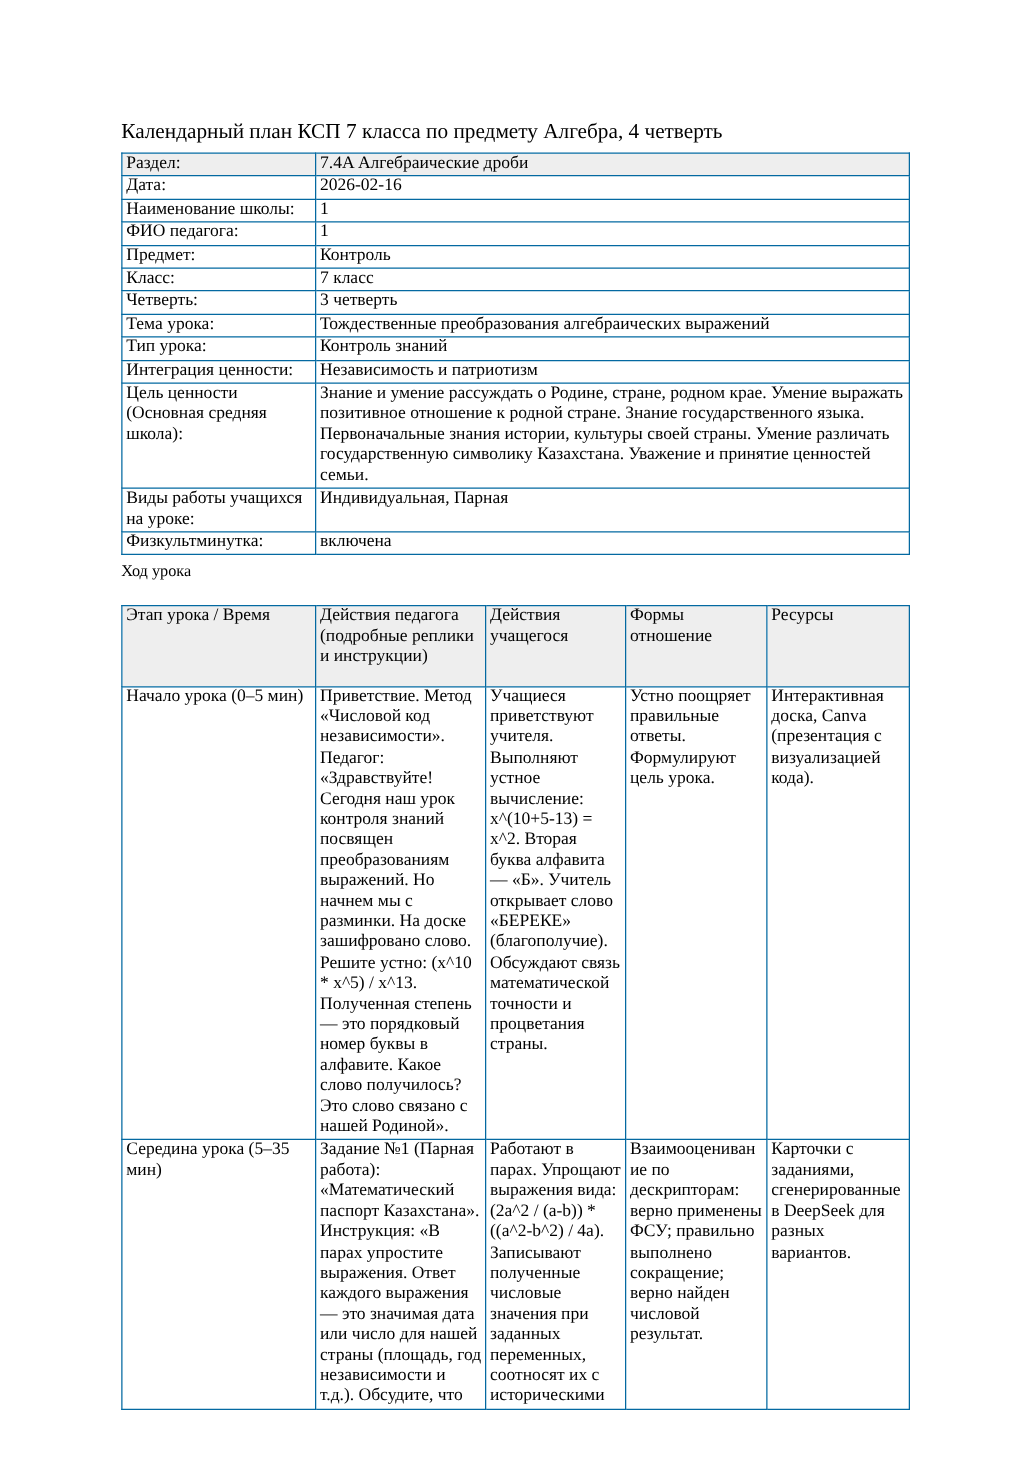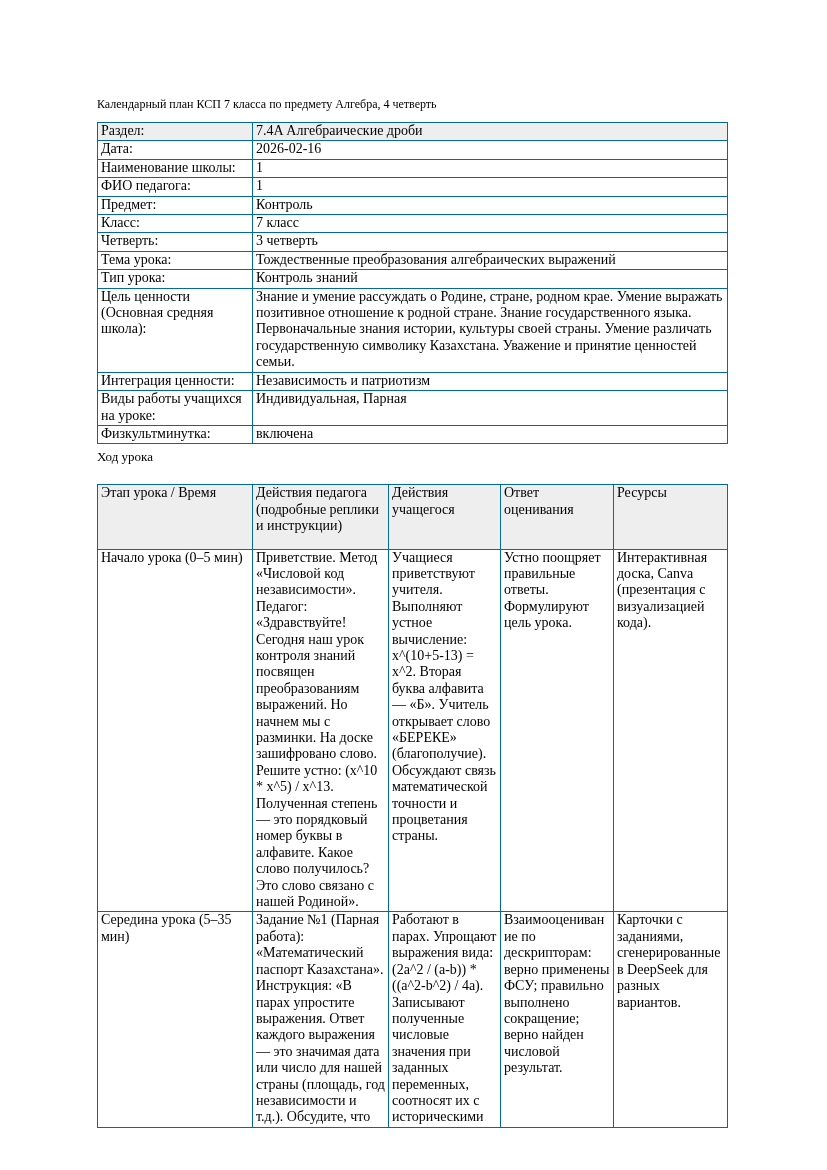--- a/index.html
+++ b/index.html
@@ -12,21 +12,21 @@
     color: #000000;
     overflow: hidden;
   }
   .page {
     position: absolute;
     left: 97px;
     top: 97px;
     width: 630px;
   }
   .doc-title {
-    font-size: 12px;
+    font-size: 17px;
     line-height: 15px;
     margin-bottom: 10px;
   }
   table {
     border-collapse: collapse;
     width: 630px;
     table-layout: fixed;
   }
   td, th {
     border: 1px solid #0369a1;
@@ -91,26 +91,26 @@
       </tr>
       <tr>
         <td>Тема урока:</td>
         <td>Тождественные преобразования алгебраических выражений</td>
       </tr>
       <tr>
         <td>Тип урока:</td>
         <td>Контроль знаний</td>
       </tr>
       <tr>
+        <td>Интеграция ценности:</td>
+        <td>Независимость и патриотизм</td>
+      </tr>
+      <tr>
         <td>Цель ценности (Основная средняя школа):</td>
         <td>Знание и умение рассуждать о Родине, стране, родном крае. Умение выражать позитивное отношение к родной стране. Знание государственного языка. Первоначальные знания истории, культуры своей страны. Умение различать государственную символику Казахстана. Уважение и принятие ценностей семьи.</td>
-      </tr>
-      <tr>
-        <td>Интеграция ценности:</td>
-        <td>Независимость и патриотизм</td>
       </tr>
       <tr>
         <td>Виды работы учащихся на уроке:</td>
         <td>Индивидуальная, Парная</td>
       </tr>
       <tr>
         <td>Физкультминутка:</td>
         <td>включена</td>
       </tr>
     </tbody>
@@ -124,21 +124,21 @@
       <col style="width:136px">
       <col style="width:112px">
       <col style="width:113px">
       <col style="width:114px">
     </colgroup>
     <thead>
       <tr>
         <th>Этап урока / Время</th>
         <th>Действия педагога (подробные реплики и инструкции)</th>
         <th>Действия учащегося</th>
-        <th>Ответ оценивания</th>
+        <th>Формы отношение</th>
         <th>Ресурсы</th>
       </tr>
     </thead>
     <tbody>
       <tr>
         <td>Начало урока (0–5 мин)</td>
         <td>Приветствие. Метод «Числовой код независимости». Педагог: «Здравствуйте! Сегодня наш урок контроля знаний посвящен преобразованиям выражений. Но начнем мы с разминки. На доске зашифровано слово. Решите устно: (x^10 * x^5) / x^13. Полученная степень — это порядковый номер буквы в алфавите. Какое слово получилось? Это слово связано с нашей Родиной».</td>
         <td>Учащиеся приветствуют учителя. Выполняют устное вычисление: x^(10+5-13) = x^2. Вторая буква алфавита — «Б». Учитель открывает слово «БЕРЕКЕ» (благополучие). Обсуждают связь математической точности и процветания страны.</td>
         <td>Устно поощряет правильные ответы. Формулируют цель урока.</td>
         <td>Интерактивная доска, Canva (презентация с визуализацией кода).</td>

